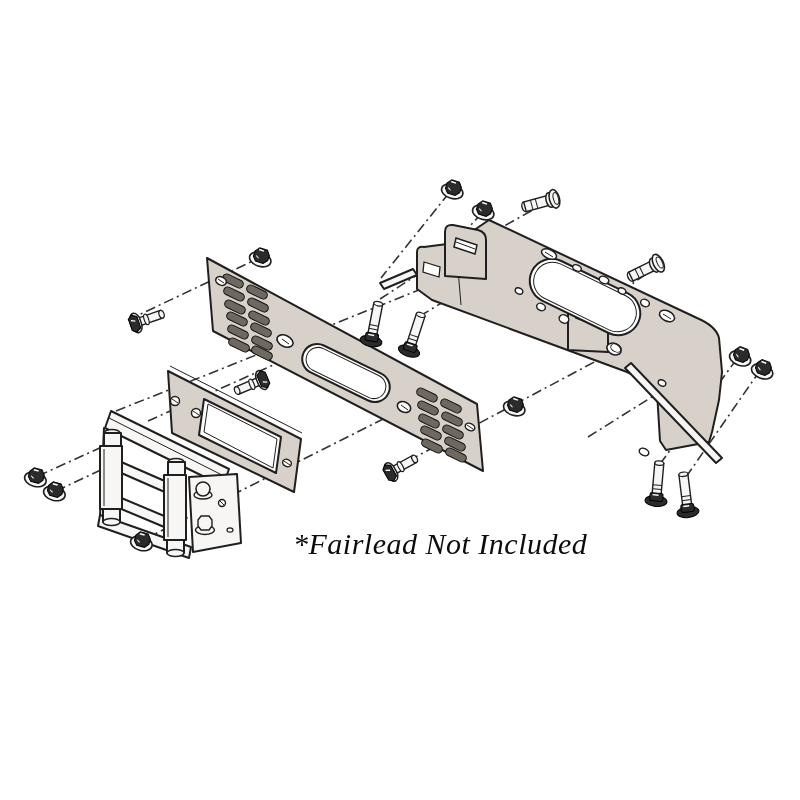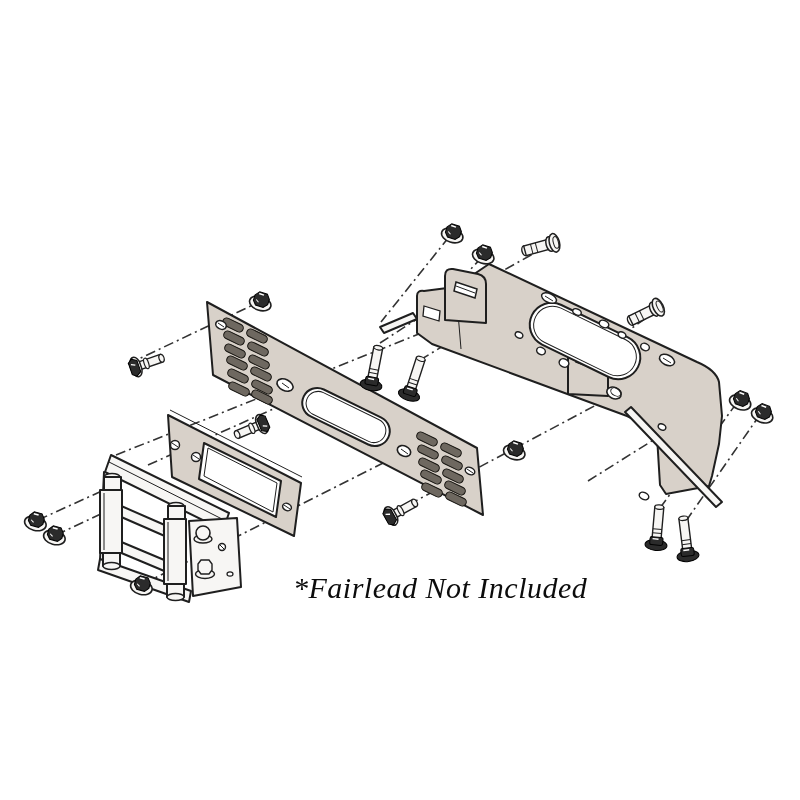--- a/index.html
+++ b/index.html
@@ -1,21 +1,21 @@
 <!DOCTYPE html>
 <html style="--background: #ffffff; --part-fill: #d8d1c9; --metal-fill: #f7f6f4; --louver-fill: #6e6860; --line-color: #1f1f1f; --dash-color: #333333; --fastener-dark: #2b2b2b;"><head>
 <meta charset="utf-8">
 <style>
   :root{
     --background:#ffffff; --part-fill:#d8d1c9; --metal-fill:#f7f6f4;
     --louver-fill:#6e6860; --line-color:#1f1f1f; --dash-color:#333333;
     --fastener-dark:#2b2b2b;
   }
   html,body{margin:0;padding:0;background:var(--background);}
-  #canvas{width:800px;height:564px;position:relative;background:var(--background);overflow:hidden;margin-top:44px;}
+  #canvas{width:800px;height:564px;position:relative;background:var(--background);overflow:hidden;}
   svg{display:block;}
   .ol{stroke:var(--line-color);stroke-width:2;stroke-linejoin:round;stroke-linecap:round;fill:none;}
   .thin{stroke:var(--line-color);stroke-width:1;stroke-linejoin:round;fill:none;}
   .beige{fill:var(--part-fill);}
   .metal{fill:var(--metal-fill);}
   .white{fill:#ffffff;}
   .louver{fill:var(--louver-fill);stroke:#15130f;stroke-width:1;}
   .dd{stroke:var(--dash-color);stroke-width:1.6;stroke-dasharray:10 4 2 4;fill:none;}
   .note{font-family:"Liberation Serif","DejaVu Serif",serif;font-style:italic;
         font-size:30px;fill:#0c0c0c;letter-spacing:0.5px;}

